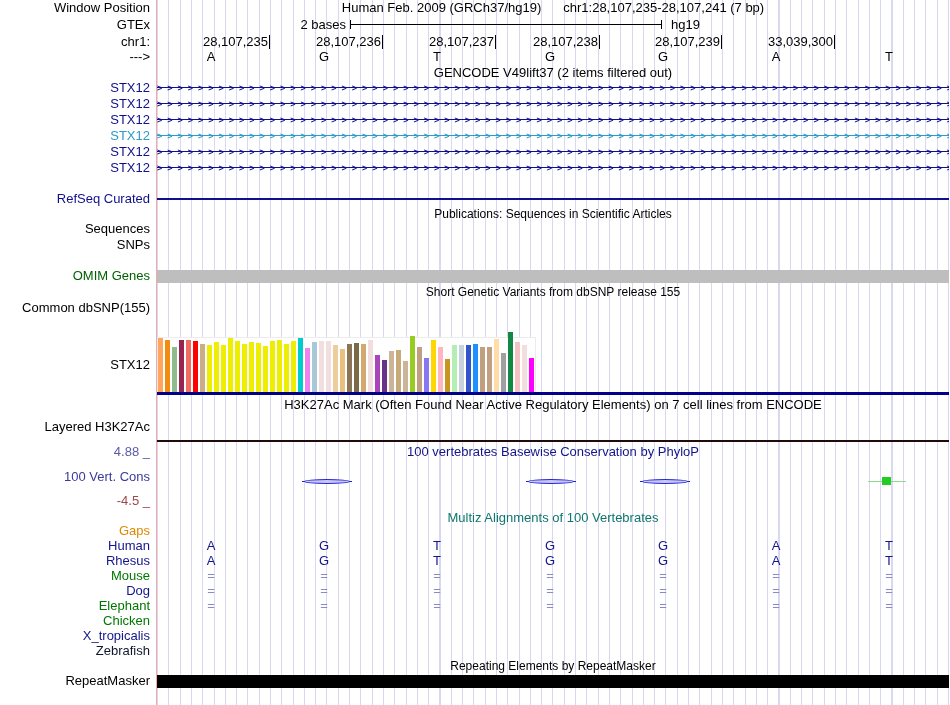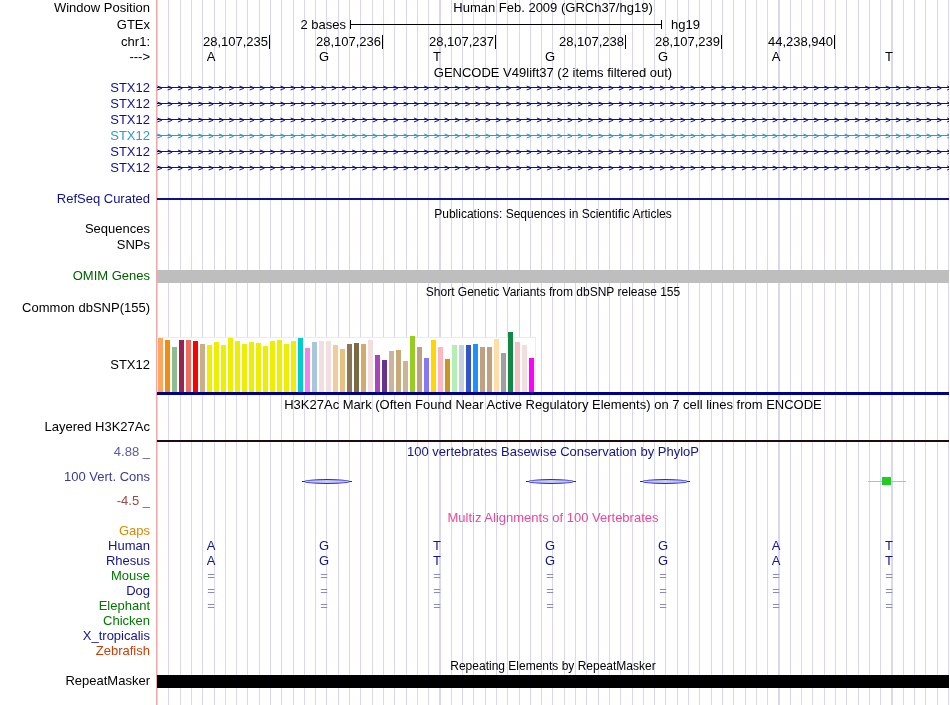--- a/index.html
+++ b/index.html
@@ -34,39 +34,40 @@
 </style>
 </head>
 <body>
 
 <div class="browser">
   <div class="grid"></div>
   <div class="pink-line"></div>
 
   <div class="center-row">
     <span>Human Feb. 2009 (GRCh37/hg19)</span>
+    <span>chr1:28,107,235-28,107,241 (7 bp)</span>
   </div>
   <div class="lbl" style="top:1px">Window Position</div>
   <div class="lbl" style="top:18px">GTEx</div>
   <div class="lbl" style="top:35px">chr1:</div>
   <div class="lbl" style="top:50px">---&gt;</div>
 
   <div class="scale-val">2 bases</div>
   <div class="scalebar">
       <div class="mid"></div>
     </div>
   <div style="position:absolute;left:671px;top:18px;line-height:14px;z-index:3">hg19</div>
 
   <div id="coords">
       <div class="coord" style="right: 680px;">28,107,235</div>
       <div class="coord" style="right: 567px;">28,107,236</div>
       <div class="coord" style="right: 454px;">28,107,237</div>
-      <div class="coord" style="right: 324px; margin-left: 17px;">28,107,238</div>
+      <div class="coord" style="right: 350px; margin-left: 17px;">28,107,238</div>
       <div class="coord" style="right: 228px;">28,107,239</div>
-      <div class="coord" style="right: 115px;">44,238,940</div>
+      <div class="coord" style="right: 115px;">33,039,300</div>
     </div>
   <div id="bases">
       <div class="base" style="left: 211px; top: 50px;">A</div>
       <div class="base" style="left: 324px; top: 50px;">G</div>
       <div class="base" style="left: 437px; top: 50px;">T</div>
       <div class="base" style="left: 550px; top: 50px;">G</div>
       <div class="base" style="left: 663px; top: 50px;">G</div>
       <div class="base" style="left: 776px; top: 50px;">A</div>
       <div class="base" style="left: 889px; top: 50px;">T</div>
     </div>
@@ -190,21 +191,21 @@
       <div class="lens-line" style="left: 302px; width: 50px;"></div>
       <div class="lens" style="left: 304px; width: 46px;"></div>
       <div class="lens-line" style="left: 526px; width: 50px;"></div>
       <div class="lens" style="left: 528px; width: 46px;"></div>
       <div class="lens-line" style="left: 640px; width: 50px;"></div>
       <div class="lens" style="left: 642px; width: 46px;"></div>
       <div style="position: absolute; left: 868px; top: 481px; width: 38px; height: 1px; background: rgb(144, 216, 144); z-index: 3;"></div>
       <div style="position: absolute; left: 882px; top: 477px; width: 9px; height: 8px; background: rgb(34, 204, 34); z-index: 3;"></div>
     </div>
 
-  <div class="ctitle" style="top:511px;color:#ec4899">Multiz Alignments of 100 Vertebrates</div>
+  <div class="ctitle" style="top:511px;color:#0f766e">Multiz Alignments of 100 Vertebrates</div>
   <div id="multiz-rows">
       <div class="lbl" style="top: 524px; color: rgb(221, 136, 0);">Gaps</div>
       <div class="lbl" style="top: 539px; color: rgb(20, 20, 140);">Human</div>
       <div class="mz-cell" style="left: 211px; top: 539px; color: rgb(20, 20, 140);">A</div>
       <div class="mz-cell" style="left: 324px; top: 539px; color: rgb(20, 20, 140);">G</div>
       <div class="mz-cell" style="left: 437px; top: 539px; color: rgb(20, 20, 140);">T</div>
       <div class="mz-cell" style="left: 550px; top: 539px; color: rgb(20, 20, 140);">G</div>
       <div class="mz-cell" style="left: 663px; top: 539px; color: rgb(20, 20, 140);">G</div>
       <div class="mz-cell" style="left: 776px; top: 539px; color: rgb(20, 20, 140);">A</div>
       <div class="mz-cell" style="left: 889px; top: 539px; color: rgb(20, 20, 140);">T</div>
@@ -235,19 +236,19 @@
       <div class="lbl" style="top: 599px; color: rgb(0, 120, 0);">Elephant</div>
       <div class="mz-cell" style="left: 211px; top: 599px; color: rgb(138, 138, 200);">=</div>
       <div class="mz-cell" style="left: 324px; top: 599px; color: rgb(138, 138, 200);">=</div>
       <div class="mz-cell" style="left: 437px; top: 599px; color: rgb(138, 138, 200);">=</div>
       <div class="mz-cell" style="left: 550px; top: 599px; color: rgb(138, 138, 200);">=</div>
       <div class="mz-cell" style="left: 663px; top: 599px; color: rgb(138, 138, 200);">=</div>
       <div class="mz-cell" style="left: 776px; top: 599px; color: rgb(138, 138, 200);">=</div>
       <div class="mz-cell" style="left: 889px; top: 599px; color: rgb(138, 138, 200);">=</div>
       <div class="lbl" style="top: 614px; color: rgb(0, 120, 0);">Chicken</div>
       <div class="lbl" style="top: 629px; color: rgb(20, 20, 140);">X_tropicalis</div>
-      <div class="lbl" style="top: 644px; color: #c2410c;">Zebrafish</div>
+      <div class="lbl" style="top: 644px; color: #0f172a;">Zebrafish</div>
     </div>
 
   <div class="ctitle" style="top:660px;font-size:12px">Repeating Elements by RepeatMasker</div>
   <div class="lbl" style="top:674px">RepeatMasker</div>
   <div class="hline" style="left:157px;top:675px;width:792px;height:13px;background:#000"></div>
 </div>
 
 </body></html>

